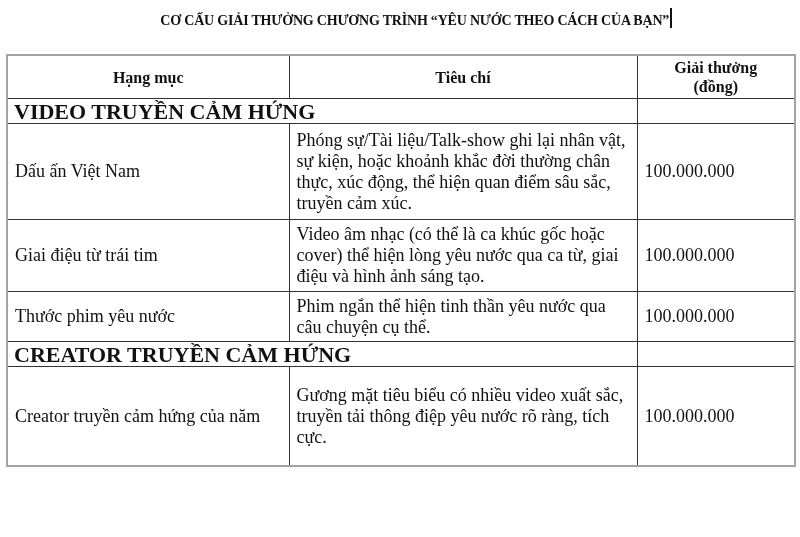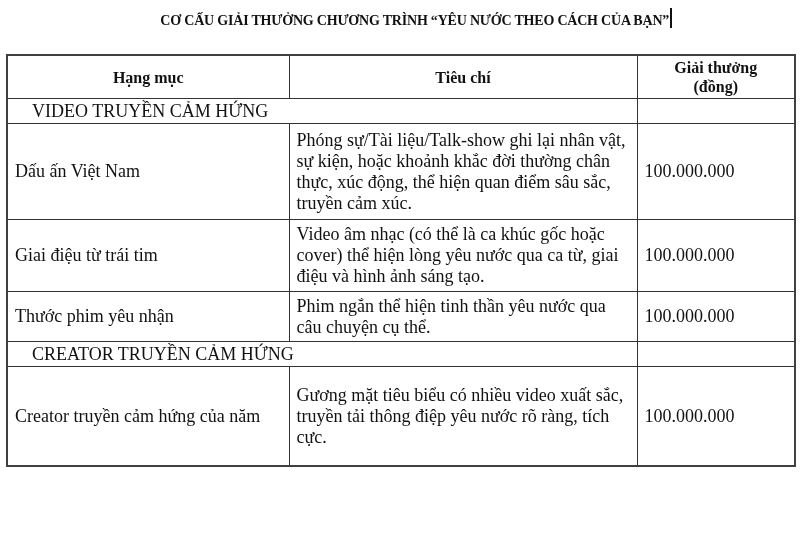--- a/index.html
+++ b/index.html
@@ -34,45 +34,45 @@
       vertical-align: -3px;
       margin-left: 1px;
     }
     table.awards {
       position: absolute;
       left: 6px;
       top: 54px;
       width: 788px;
       border-collapse: collapse;
       table-layout: fixed;
-      border: 2px solid #404040;
+      border: 2px solid #a3a3a3;
     }
     table.awards col.c1 { width: 282px; }
     table.awards col.c2 { width: 348px; }
     table.awards col.c3 { width: 158px; }
     table.awards th,
     table.awards td {
       border: 1.5px solid #333;
       padding: 0 7px;
       font-size: 18px;
       line-height: 21px;
       vertical-align: middle;
     }
     table.awards th {
       font-weight: bold;
       text-align: center;
       height: 42px;
       font-size: 16px;
       line-height: 19px;
     }
     tr.section td {
-      font-weight: normal;
-      font-size: 18px;
+      font-weight: bold;
+      font-size: 22px;
       height: 24px;
-      padding-left: 24px;
+      padding-left: 6px;
       text-transform: none;
     }
     td.name { padding-left: 8px; }
     td.criteria { padding-left: 9px; padding-right: 6px; }
     td.prize { text-align: left; padding-right: 9px; }
     tr.r1 td { height: 95px; }
     tr.r2 td { height: 65px; }
     tr.r3 td { height: 71px; }
     tr.r4 td { height: 49px; }
     tr.r5 td { height: 98px; }
@@ -107,21 +107,21 @@
       <td class="name">Dấu ấn Việt Nam</td>
       <td class="criteria">Phóng sự/Tài liệu/Talk-show ghi lại nhân vật, sự kiện, hoặc khoảnh khắc đời thường chân thực, xúc động, thể hiện quan điểm sâu sắc, truyền cảm xúc.</td>
       <td class="prize">100.000.000</td>
     </tr>
     <tr class="r3">
       <td class="name">Giai điệu từ trái tim</td>
       <td class="criteria">Video âm nhạc (có thể là ca khúc gốc hoặc cover) thể hiện lòng yêu nước qua ca từ, giai điệu và hình ảnh sáng tạo.</td>
       <td class="prize">100.000.000</td>
     </tr>
     <tr class="r4">
-      <td class="name">Thước phim yêu nhận</td>
+      <td class="name">Thước phim yêu nước</td>
       <td class="criteria">Phim ngắn thể hiện tinh thần yêu nước qua câu chuyện cụ thể.</td>
       <td class="prize">100.000.000</td>
     </tr>
     <tr class="section">
       <td colspan="2">CREATOR TRUYỀN CẢM HỨNG</td>
       <td></td>
     </tr>
     <tr class="r5">
       <td class="name">Creator truyền cảm hứng của năm</td>
       <td class="criteria">Gương mặt tiêu biểu có nhiều video xuất sắc, truyền tải thông điệp yêu nước rõ ràng, tích cực.</td>

